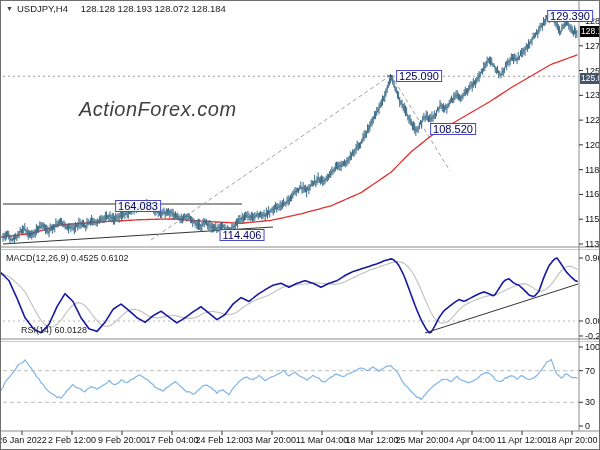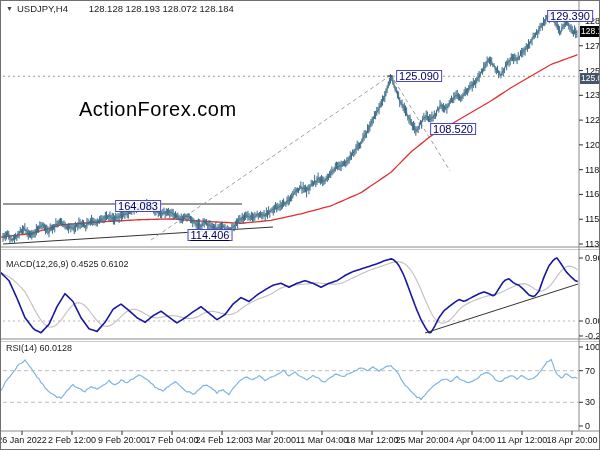--- a/index.html
+++ b/index.html
@@ -5,45 +5,45 @@
   html,body{margin:0;padding:0;background:#e9e9e9;}
   #screen{
     width:600px;height:450px;position:relative;background:#fff;
     border:1px solid #6e6e6e;box-sizing:border-box;overflow:hidden;
     font-family:"Liberation Sans", sans-serif;
   }
   #plot{position:absolute;left:0;top:0;}
   .titlebar{position:absolute;top:2px;left:5px;font-size:9.5px;color:#1c1c1c;z-index:5;}
   .titlebar .dd{font-size:7px;color:#444;margin-right:4px;vertical-align:1px;}
   .watermark{
-    position:absolute;left:78px;top:97px;font-size:20px;color:#000000;
-    letter-spacing:.5px;z-index:1;user-select:none;
+    position:absolute;left:78px;top:97px;font-size:20px;color:#404040;
+    letter-spacing:.5px;z-index:1;user-select:none;font-style:italic;
   }
   .panel-label{position:absolute;left:5px;font-size:9px;color:#1c1c1c;z-index:5;}
-  #macd-label{top:258px;text-align:center;}
-  #rsi-label{top:342px;}
+  #macd-label{top:252px;text-align:center;}
+  #rsi-label{top:324px;margin-left:15px;}
   .anno{
     position:absolute;transform:translate(-50%,-50%);
     border:1px solid #4848c4;background:rgba(255,255,255,.88);
     color:#00005c;font-size:11px;line-height:10px;padding:0 2px;z-index:6;
     white-space:nowrap;
     margin-left:48px;
   }
   .axis-tag{
     position:absolute;left:579px;width:20px;color:#fff;font-size:8.5px;
     line-height:11px;text-align:left;padding-left:1px;z-index:6;white-space:nowrap;
   }
 </style>
 </head>
 <body>
 
 <div id="screen">
   <div class="titlebar">
     <span class="dd">▼</span><span>USDJPY,H4</span>
-    <span style="margin-left:18px;">128.128 128.193 128.072 128.184</span>
+    <span style="margin-left:10px;">128.128 128.193 128.072 128.184</span>
   </div>
   <div class="watermark">ActionForex.com</div>
   <div class="panel-label" id="macd-label">MACD(12,26,9) 0.4525 0.6102</div>
   <div class="panel-label" id="rsi-label">RSI(14) 60.0128</div>
   <svg id="plot" width="600" height="450">
       <line x1="0" y1="246" x2="600" y2="246" stroke="#8a8a8a" stroke-width="1"></line>
       <line x1="0" y1="248.5" x2="600" y2="248.5" stroke="#c9c9c9" stroke-width="1"></line>
       <line x1="0" y1="338" x2="600" y2="338" stroke="#8a8a8a" stroke-width="1"></line>
       <line x1="0" y1="340.5" x2="600" y2="340.5" stroke="#c9c9c9" stroke-width="1"></line>
       <line x1="0" y1="430" x2="600" y2="430" stroke="#8a8a8a" stroke-width="1"></line>
@@ -621,17 +621,17 @@
       <line x1="521" y1="430" x2="521" y2="434" stroke="#333" stroke-width="1"></line>
       <text x="521" y="442" font-size="9" fill="#111111" text-anchor="middle" font-family="&quot;Liberation Sans&quot;,sans-serif">11 Apr 12:00</text>
       <line x1="571" y1="430" x2="571" y2="434" stroke="#333" stroke-width="1"></line>
       <text x="571" y="442" font-size="9" fill="#111111" text-anchor="middle" font-family="&quot;Liberation Sans&quot;,sans-serif">18 Apr 20:00</text>
     </svg>
   <div id="overlays">
       <div class="anno" style="left: 521px; top: 15px;">129.390</div>
       <div class="anno" style="left: 370px; top: 75px;">125.090</div>
       <div class="anno" style="left: 404px; top: 128px;">108.520</div>
       <div class="anno" style="left: 89px; top: 205px;">164.083</div>
-      <div class="anno" style="left: 161px; top: 234px; text-decoration: underline;">114.406</div>
+      <div class="anno" style="left: 193px; top: 234px;">114.406</div>
       <div class="axis-tag" style="top: 24.6443px; background: rgb(0, 0, 0);">128.184</div>
       <div class="axis-tag" style="top: 71.7399px; background: rgb(70, 86, 106);">125.090</div>
     </div>
 </div>
 
 </body></html>

